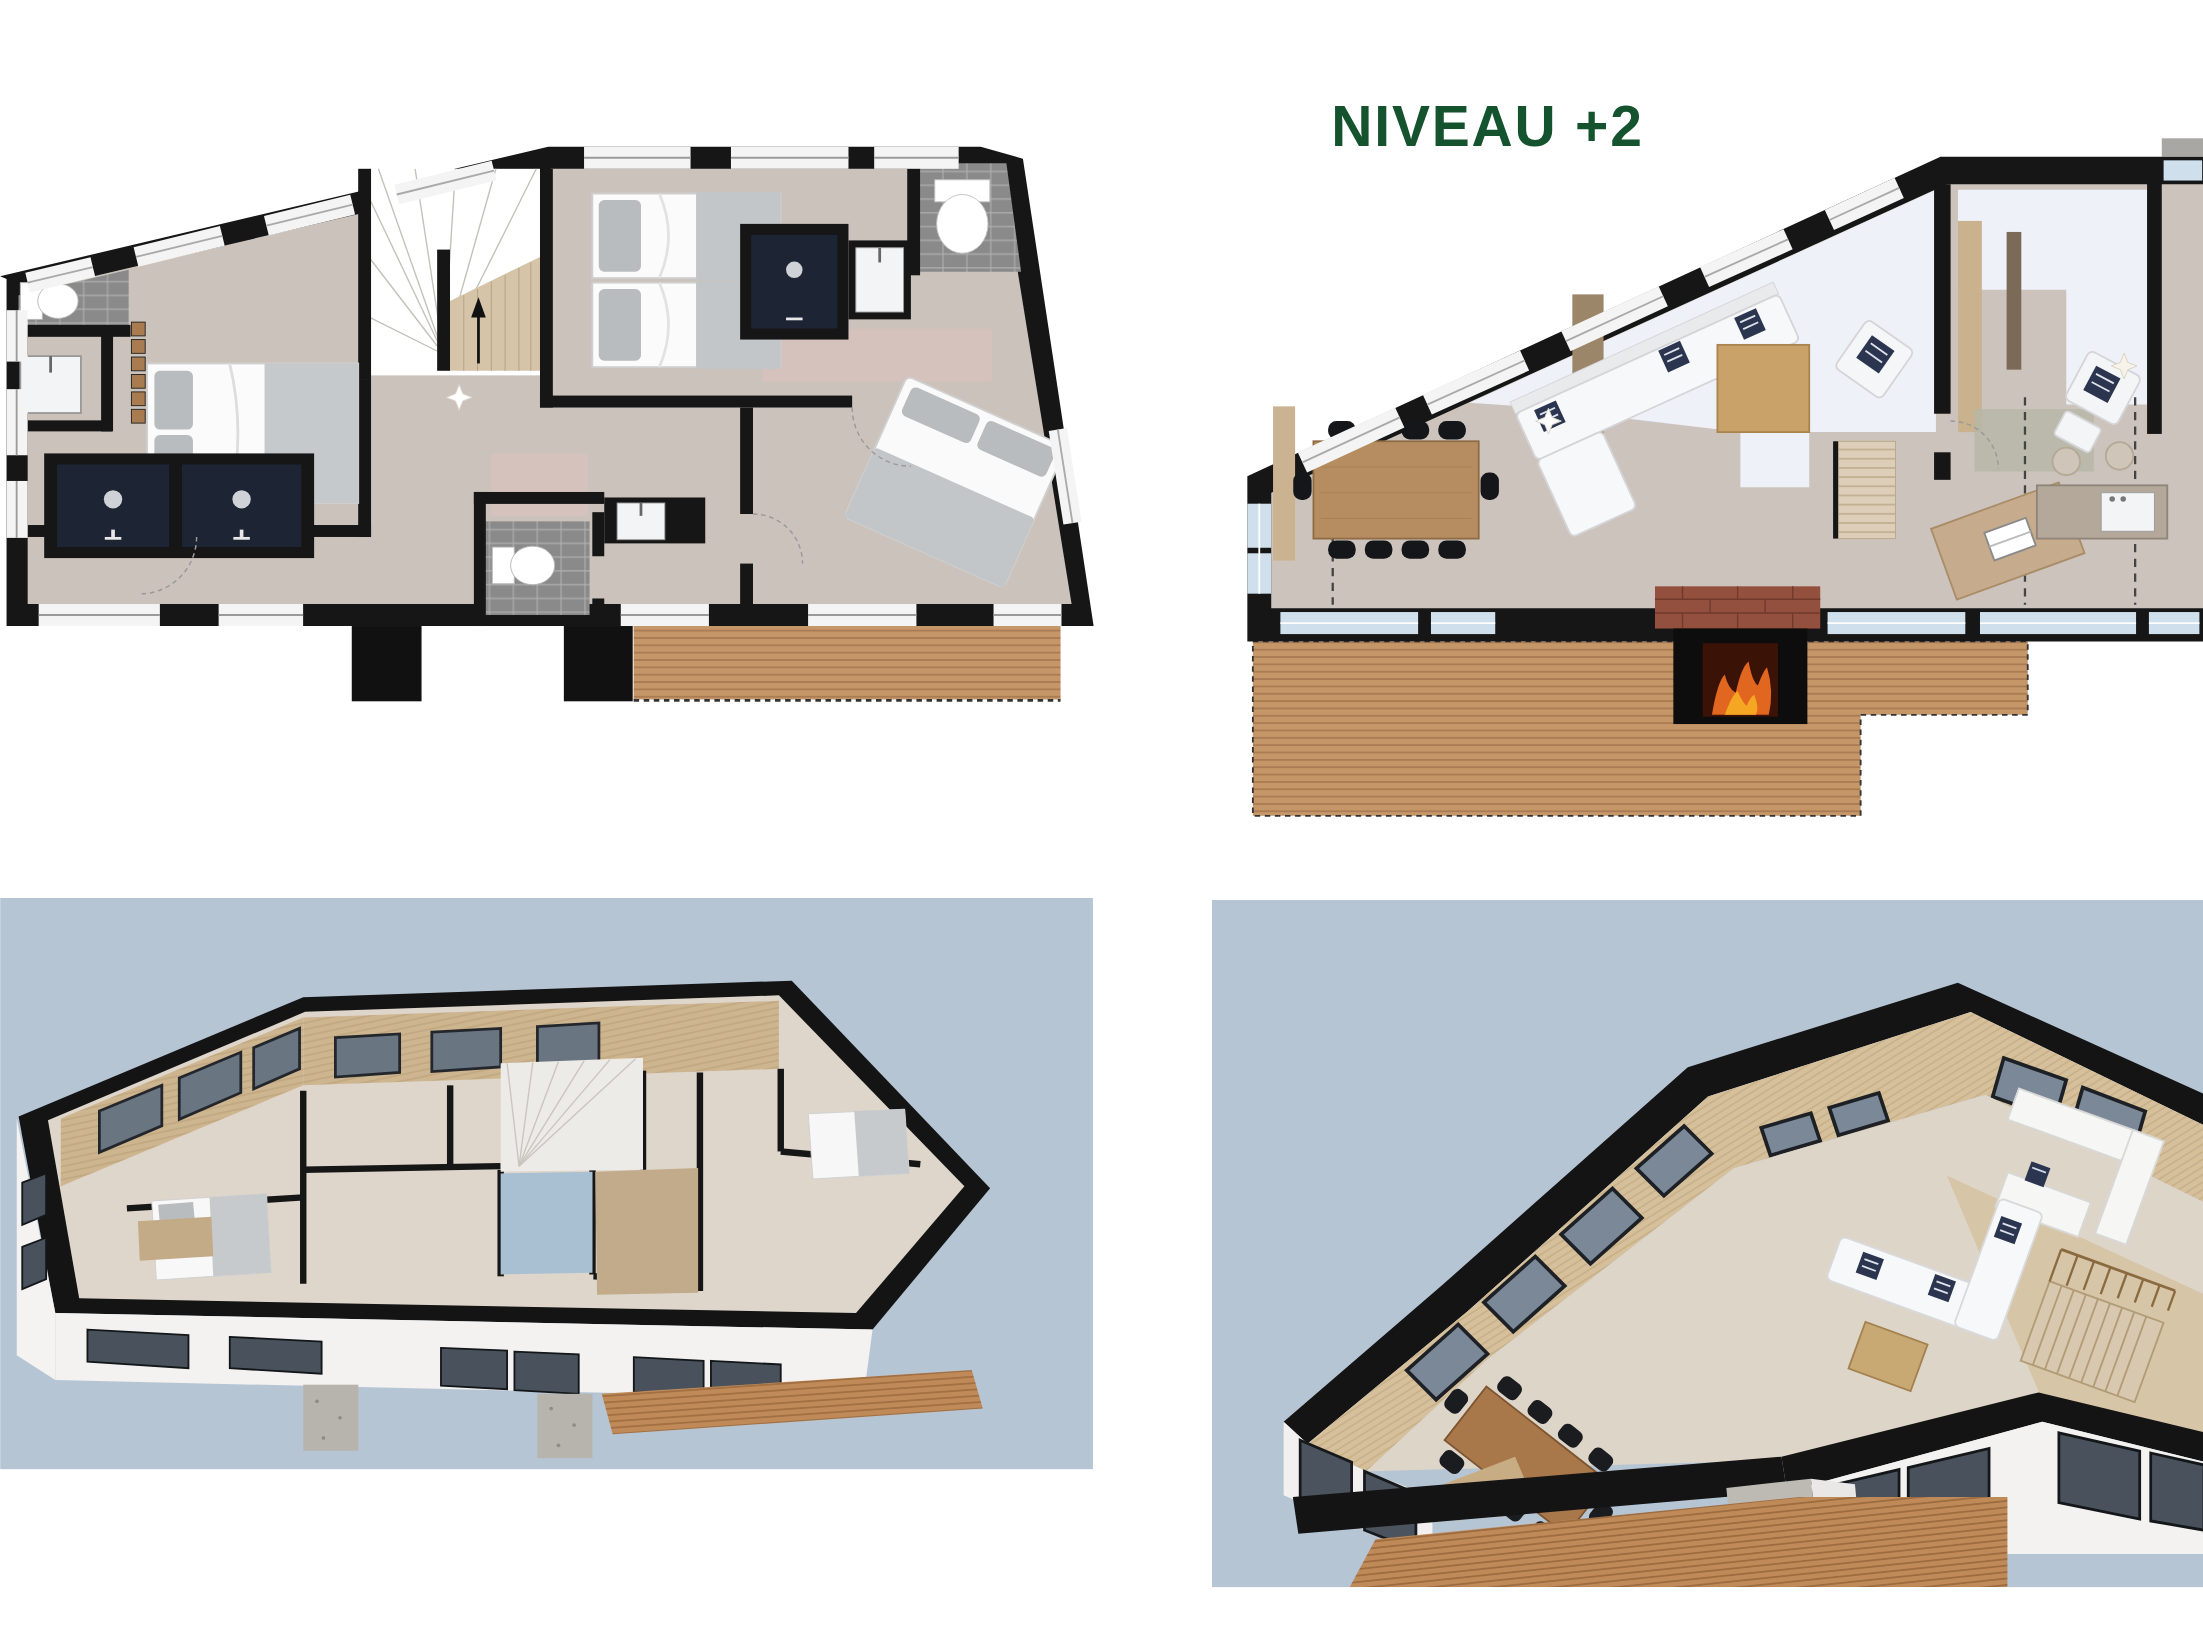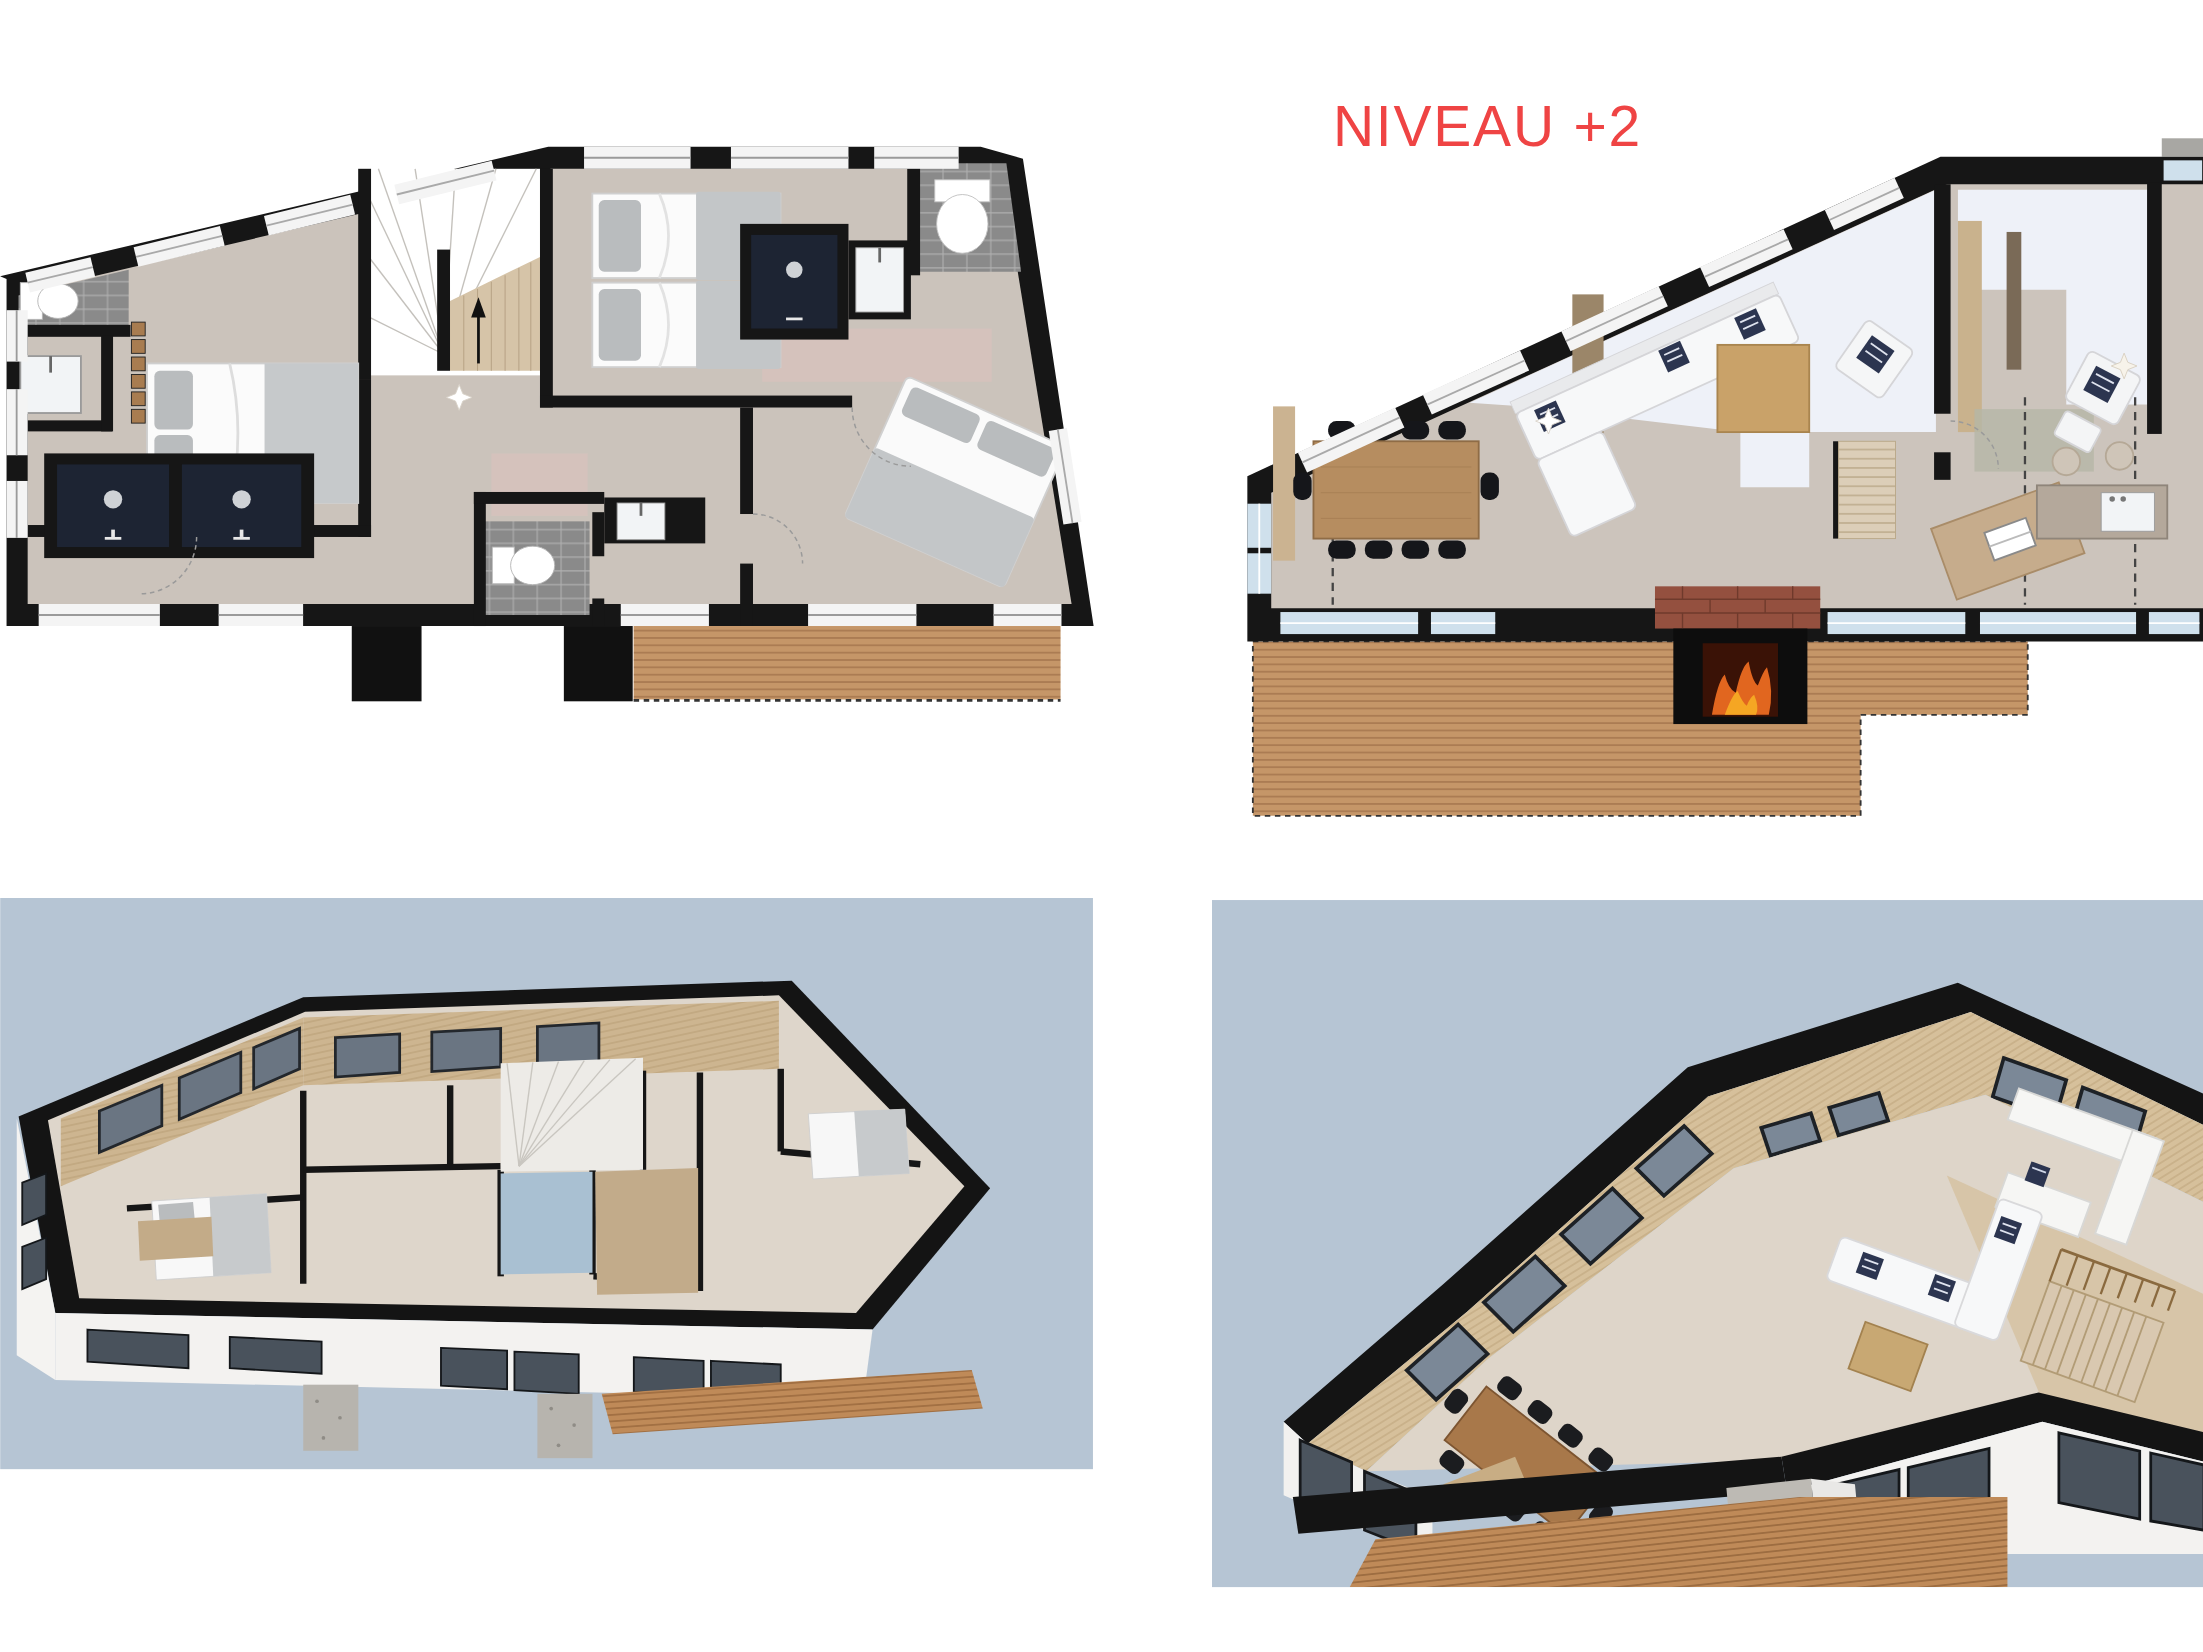--- a/index.html
+++ b/index.html
@@ -1,21 +1,21 @@
 <!DOCTYPE html>
 <html style="font-size:14.7px"><head>
 <meta charset="utf-8">
 <style>
   html,body{margin:0;padding:0;background:#ffffff;}
   .screen{position:relative;width:2204px;height:1653px;background:#ffffff;overflow:hidden;
           font-family:"Liberation Sans", sans-serif;}
   .panel{position:absolute;}
   #plan-a{left:0px;top:88px;width:1102px;height:628px;}
   #title-box{left:1212px;top:88px;width:551px;height:77px;text-align:center;}
-  #title-box .t{font-weight:400;font-size:57px;letter-spacing:1.8px;color:#ef4444;line-height:77px;}
+  #title-box .t{font-weight:700;font-size:57px;letter-spacing:1.8px;color:#14532d;line-height:77px;}
   #plan-b{left:1240px;top:129px;width:964px;height:698px;}
   #render-c{left:0px;top:898px;width:1095px;height:573px;}
   #render-d{left:1212px;top:900px;width:992px;height:689px;}
   svg{display:block;}
 </style>
 </head>
 <body>
 
 <div class="screen">
 

